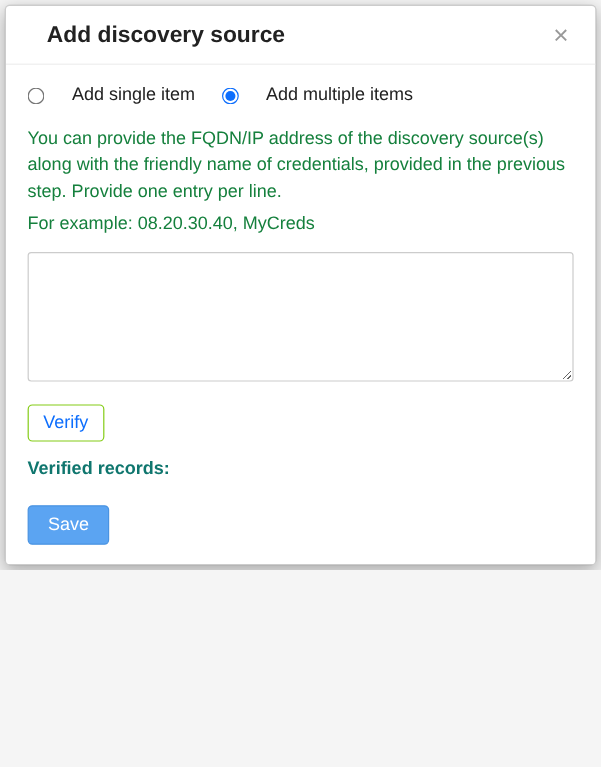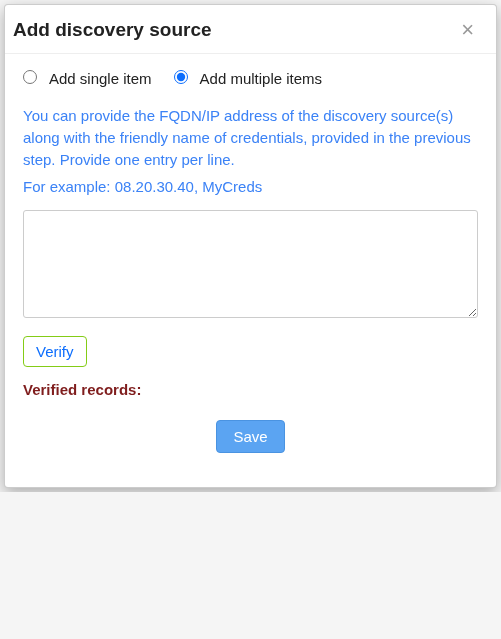--- a/index.html
+++ b/index.html
@@ -14,21 +14,21 @@
     .modal {
       width: 493px;
       background: #fff;
       border: 1px solid rgba(0,0,0,0.2);
       border-radius: 4px;
       box-shadow: 0 5px 15px rgba(0,0,0,0.3);
       display: flex;
       flex-direction: column;
     }
     .modal-header {
-      padding: 14px 18px 12px 8px;
+      padding: 14px 18px 12px 34px;
       display: flex;
       align-items: center;
       justify-content: space-between;
       border-bottom: 1px solid #eee;
     }
     .modal-title {
       font-size: 19px;
       font-weight: 700;
       color: #222;
     }
@@ -46,38 +46,38 @@
       padding: 16px 18px 4px 18px;
     }
     .radio-row {
       display: flex;
       gap: 22px;
       margin-bottom: 18px;
       flex-wrap: wrap;
     }
     .radio-item {
       display: flex;
-      align-items: flex-start;
-      gap: 12px;
+      align-items: flex-end;
+      gap: 23px;
       cursor: pointer;
     }
     .radio-item input[type="radio"] {
       width: 14px;
       height: 14px;
       accent-color: #0d6efd;
       cursor: pointer;
     }
     .radio-label {
       font-size: 15px;
       color: #222;
     }
     .desc {
       font-size: 15px;
       line-height: 1.45;
-      color: #3b82f6;
+      color: #15803d;
       margin-bottom: 6px;
     }
     .desc-group { margin-bottom: 8px; }
     .entries-textarea {
       width: 100%;
       height: 108px;
       border: 1px solid #ccc;
       border-radius: 3px;
       padding: 6px 8px;
       font-family: inherit;
@@ -92,28 +92,28 @@
       color: #0d6efd;
       font-size: 15px;
       padding: 6px 12px;
       border-radius: 4px;
       cursor: pointer;
       margin-bottom: 14px;
     }
     .records-row {
       font-size: 15px;
       font-weight: 700;
-      color: #7f1d1d;
+      color: #0f766e;
       margin-bottom: 4px;
     }
     .records-value { font-weight: 400; }
     .modal-footer {
-      padding: 14px 18px 34px 18px;
+      padding: 14px 18px 16px 18px;
       display: flex;
-      justify-content: center;
+      justify-content: flex-start;
     }
     .save-btn {
       background: #5ba4f2;
       border: 1px solid #4a93e1;
       color: #fff;
       font-size: 15px;
       padding: 7px 16px;
       border-radius: 4px;
       cursor: pointer;
     }

